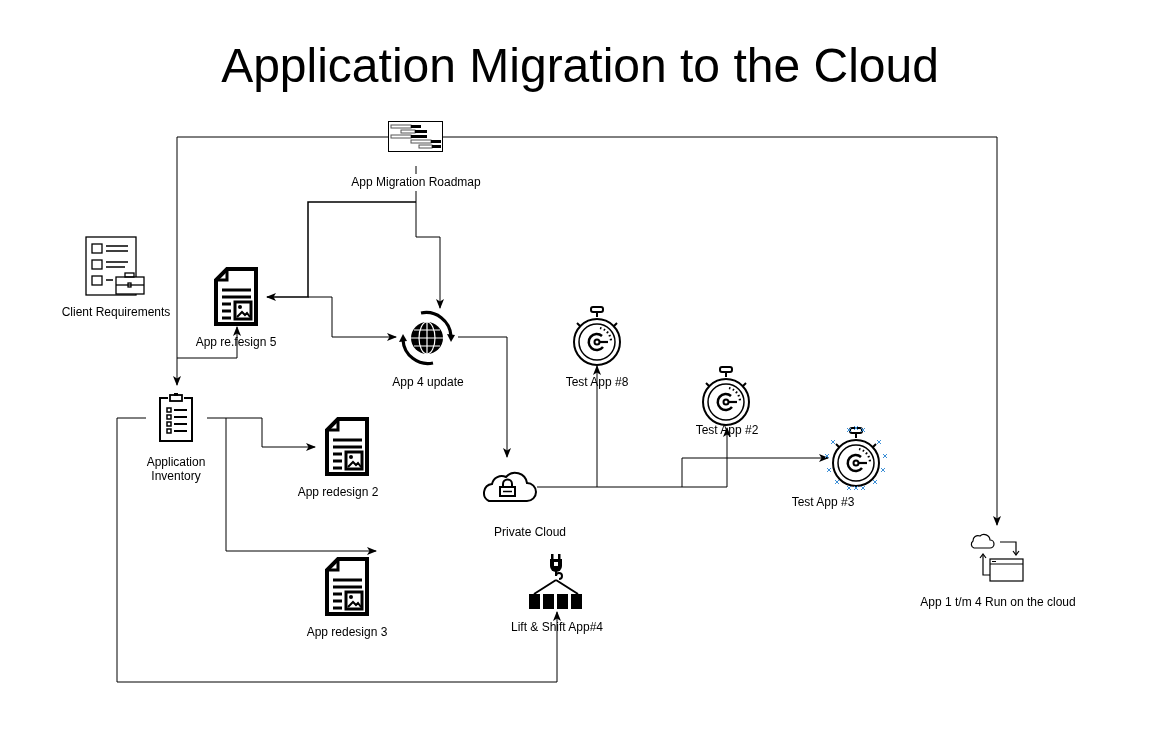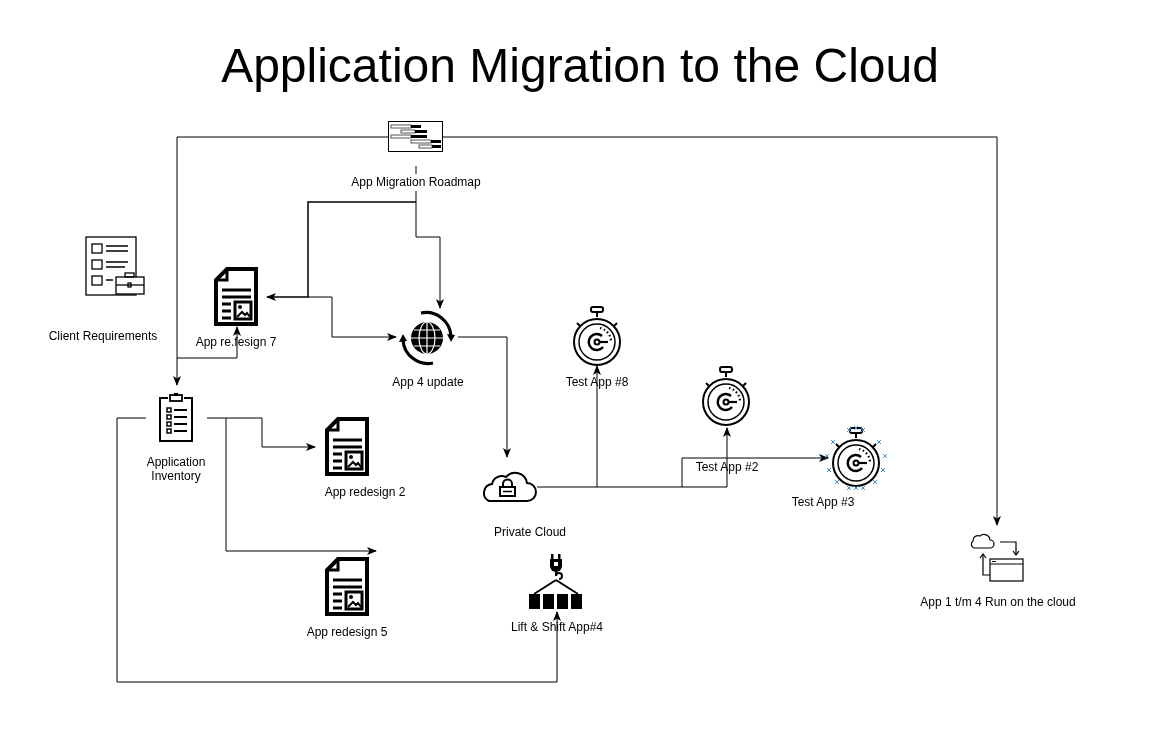--- a/index.html
+++ b/index.html
@@ -79,35 +79,35 @@
         <rect x="7" y="24" width="10" height="9"></rect>
         <rect x="7" y="40" width="10" height="9"></rect>
       <path d="M21,10 H43 M21,15 H43 M21,26 H43 M21,31 H40 M21,44 H28"></path>
       <rect x="31" y="41" width="28" height="17" fill="#fff"></rect>
       <rect x="40" y="37" width="9" height="4"></rect>
       <path d="M31,49 H59"></path>
         <rect x="43" y="47" width="3" height="4"></rect>
     </g>
   </svg>
 </div>
-<div class="lbl" style="left:43px;top:305px;width:120px;margin-top:24px;">Client Requirements</div>
+<div class="lbl" style="left:56px;top:305px;width:120px;">Client Requirements</div>
 
 <div class="node" style="left:213px;top:267px;">
   <svg width="46" height="60">
     <path d="M14,2 H43 V57 H3 V13 Z" fill="#fff" stroke="#000" stroke-width="4" stroke-linejoin="miter"></path>
     <path d="M3,13 H14 V2" fill="none" stroke="#000" stroke-width="3"></path>
     <g stroke="#000" stroke-width="3">
         <path d="M9,23 H38 M9,30 H38 M9,37 H18 M9,44 H18 M9,51 H18"></path>
       </g>
     <rect x="22" y="35" width="16" height="17" fill="#fff" stroke="#000" stroke-width="3"></rect>
     <circle cx="27" cy="40" r="2" fill="#000"></circle>
     <path d="M24,50 L29,45 L32,48 L34,46 L37,50" fill="none" stroke="#000" stroke-width="2"></path>
   </svg>
 </div>
-<div class="lbl" style="left:186px;top:335px;width:100px;">App re.fesign 7</div>
+<div class="lbl" style="left:186px;top:335px;width:100px;">App re.fesign 5</div>
 
 <div class="node" style="left:397px;top:308px;">
   <svg width="60" height="60">
     <circle cx="30" cy="30" r="16" fill="#000"></circle>
     <g stroke="#fff" stroke-width="1.2" fill="none">
       <path d="M14,30 H46 M17,22 H43 M17,38 H43"></path>
       <path d="M30,14 V46"></path>
         <ellipse cx="30" cy="30" rx="8" ry="16"></ellipse>
     </g>
     <g fill="none" stroke="#000" stroke-width="3.2">
@@ -144,35 +144,35 @@
     <path d="M14,2 H43 V57 H3 V13 Z" fill="#fff" stroke="#000" stroke-width="4"></path>
     <path d="M3,13 H14 V2" fill="none" stroke="#000" stroke-width="3"></path>
     <g stroke="#000" stroke-width="3">
         <path d="M9,23 H38 M9,30 H38 M9,37 H18 M9,44 H18 M9,51 H18"></path>
       </g>
     <rect x="22" y="35" width="16" height="17" fill="#fff" stroke="#000" stroke-width="3"></rect>
     <circle cx="27" cy="40" r="2" fill="#000"></circle>
     <path d="M24,50 L29,45 L32,48 L34,46 L37,50" fill="none" stroke="#000" stroke-width="2"></path>
   </svg>
 </div>
-<div class="lbl" style="left:315px;top:485px;width:100px;">App redesign 2</div>
+<div class="lbl" style="left:288px;top:485px;width:100px;">App redesign 2</div>
 
 <div class="node" style="left:324px;top:557px;">
   <svg width="46" height="60">
     <path d="M14,2 H43 V57 H3 V13 Z" fill="#fff" stroke="#000" stroke-width="4"></path>
     <path d="M3,13 H14 V2" fill="none" stroke="#000" stroke-width="3"></path>
     <g stroke="#000" stroke-width="3">
         <path d="M9,23 H38 M9,30 H38 M9,37 H18 M9,44 H18 M9,51 H18"></path>
       </g>
     <rect x="22" y="35" width="16" height="17" fill="#fff" stroke="#000" stroke-width="3"></rect>
     <circle cx="27" cy="40" r="2" fill="#000"></circle>
     <path d="M24,50 L29,45 L32,48 L34,46 L37,50" fill="none" stroke="#000" stroke-width="2"></path>
   </svg>
 </div>
-<div class="lbl" style="left:297px;top:625px;width:100px;">App redesign 5</div>
+<div class="lbl" style="left:297px;top:625px;width:100px;">App redesign 3</div>
 
 <div class="node" style="left:479px;top:470px;">
   <svg width="58" height="34">
     <path d="M10,31 H48 A9,9 0 0 0 48,13 A12,12 0 0 0 27,7 A10,10 0 0 0 13,14 A9,9 0 0 0 10,31 Z" fill="#fff" stroke="#000" stroke-width="2"></path>
     <rect x="21" y="17" width="15" height="9" fill="#fff" stroke="#000" stroke-width="2"></rect>
     <path d="M24,17 V14 A4.5,4.5 0 0 1 33,14 V17" fill="none" stroke="#000" stroke-width="2"></path>
     <path d="M24,21.5 H33" stroke="#000" stroke-width="1.5"></path>
   </svg>
 </div>
 <div class="lbl" style="left:480px;top:525px;width:100px;">Private Cloud</div>
@@ -198,21 +198,21 @@
     <path d="M26,7 V12" stroke="#000" stroke-width="2"></path>
     <path d="M6,18 L11,23 M46,18 L41,23" stroke="#000" stroke-width="2"></path>
     <circle cx="26" cy="37" r="23" fill="#fff" stroke="#000" stroke-width="2"></circle>
     <circle cx="26" cy="37" r="18" fill="none" stroke="#000" stroke-width="1.5"></circle>
     <path d="M29,23 A14,14 0 0 1 40,36" stroke="#000" stroke-width="2.2" fill="none" stroke-dasharray="1.5 2.5"></path>
     <path d="M31,31 A8,8 0 1 0 32,42" stroke="#000" stroke-width="2.5" fill="none"></path>
     <circle cx="26" cy="37" r="2.5" fill="#fff" stroke="#000" stroke-width="2"></circle>
     <path d="M28,37 H37" stroke="#000" stroke-width="2.2"></path>
   </svg>
 </div>
-<div class="lbl" style="left:677px;top:460px;width:100px;text-align:center;">Test App #2</div>
+<div class="lbl" style="left:677px;top:423px;width:100px;text-align:center;">Test App #2</div>
 
 <div class="node" style="left:830px;top:426px;">
   <svg width="52" height="62">
     <rect x="20" y="2" width="12" height="5" rx="2" fill="#fff" stroke="#000" stroke-width="2"></rect>
     <path d="M26,7 V12" stroke="#000" stroke-width="2"></path>
     <path d="M6,18 L11,23 M46,18 L41,23" stroke="#000" stroke-width="2"></path>
     <circle cx="26" cy="37" r="23" fill="#fff" stroke="#000" stroke-width="2"></circle>
     <circle cx="26" cy="37" r="18" fill="none" stroke="#000" stroke-width="1.5"></circle>
     <path d="M29,23 A14,14 0 0 1 40,36" stroke="#000" stroke-width="2.2" fill="none" stroke-dasharray="1.5 2.5"></path>
     <path d="M31,31 A8,8 0 1 0 32,42" stroke="#000" stroke-width="2.5" fill="none"></path>

